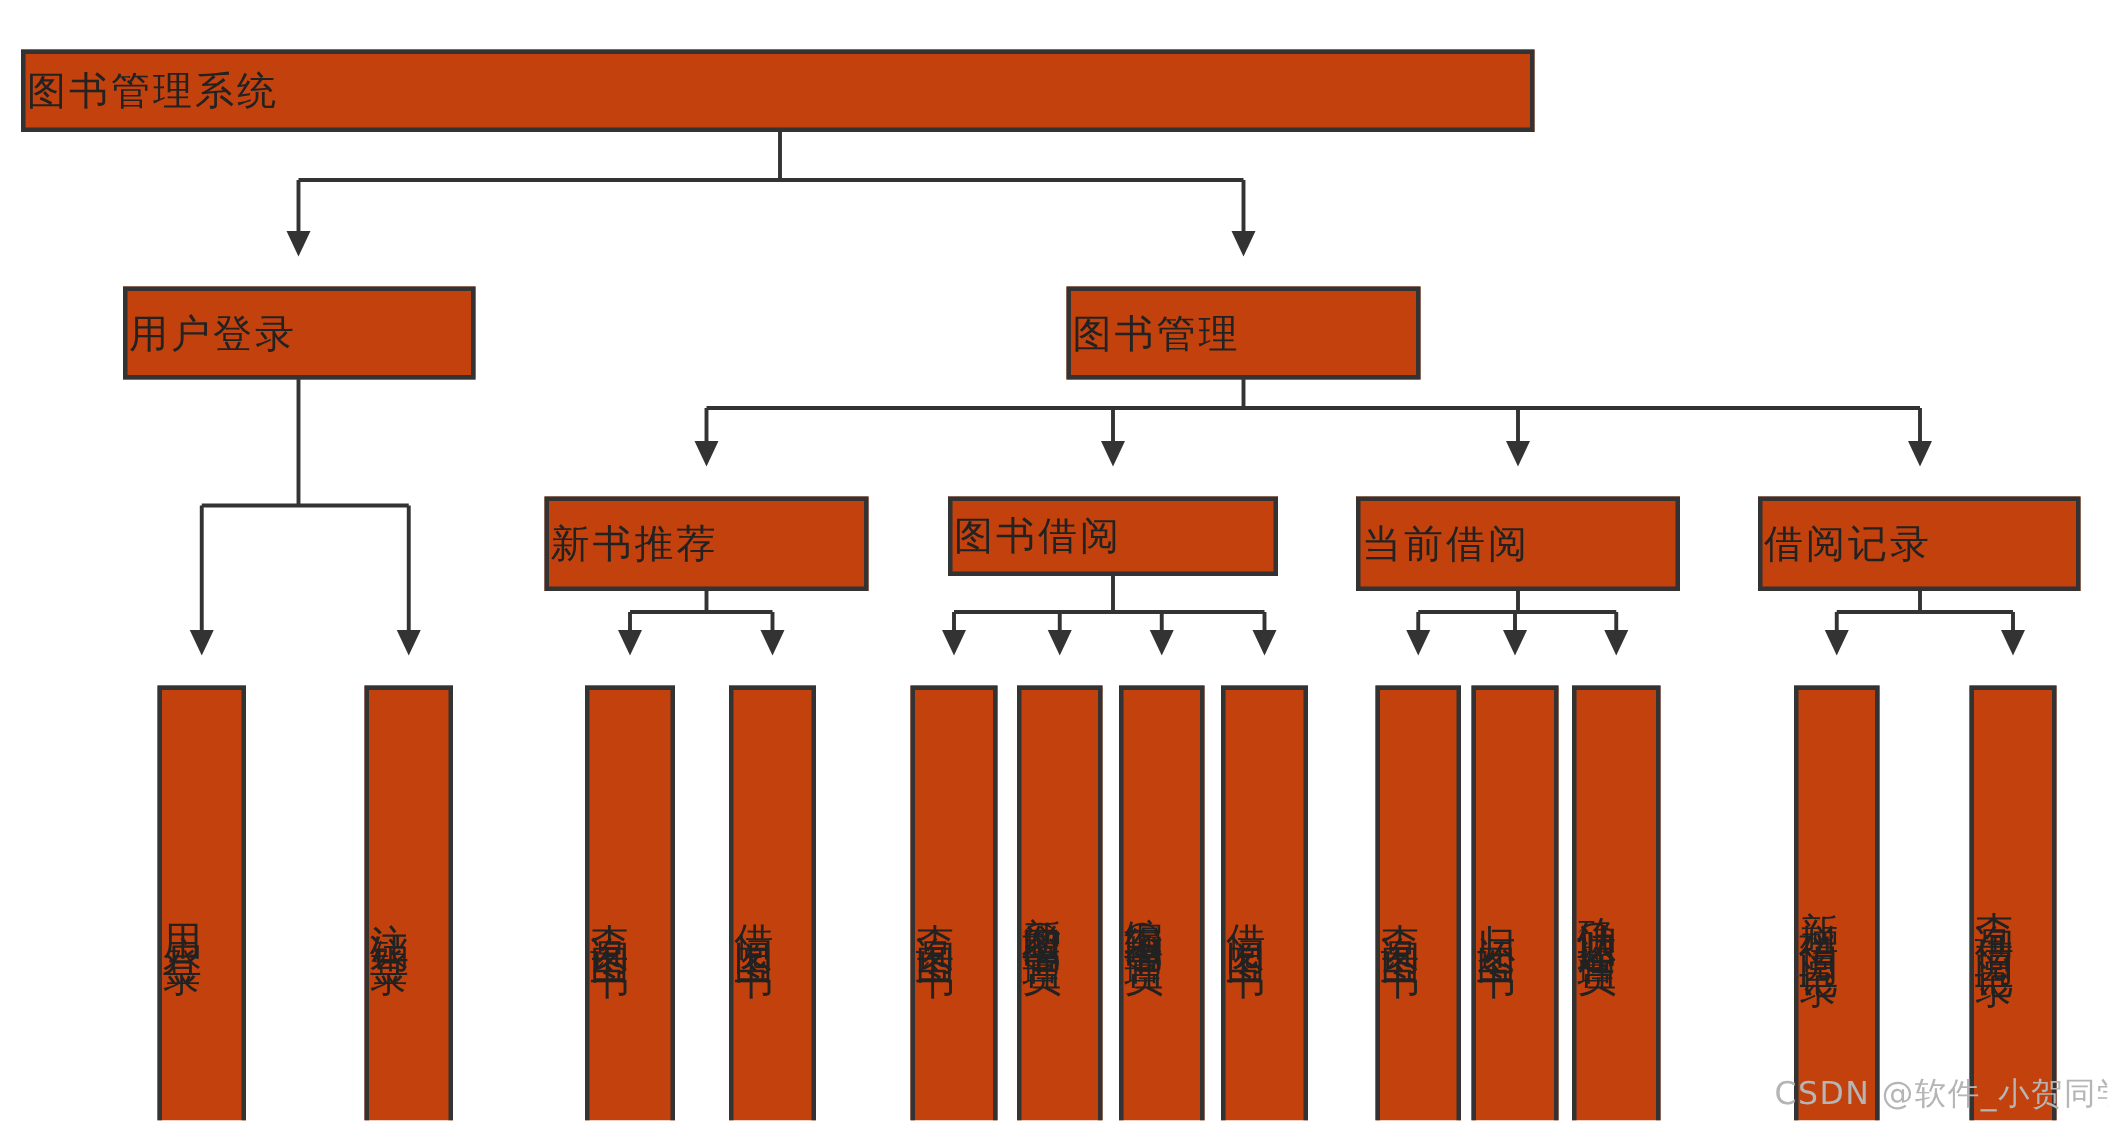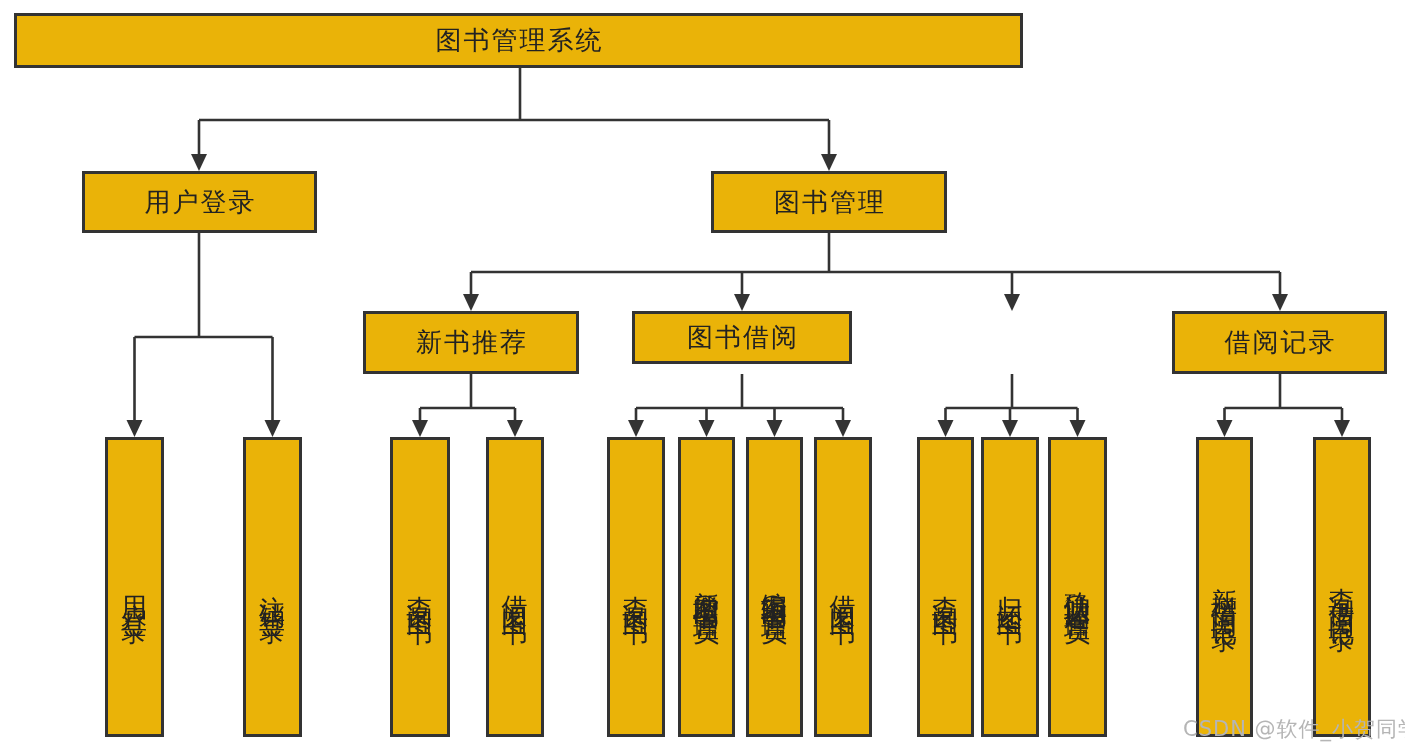--- a/index.html
+++ b/index.html
@@ -19,26 +19,27 @@
   }
   .connectors {
     position: absolute;
     left: 0; top: 0;
     width: 1405px; height: 747px;
     pointer-events: none;
   }
   .box {
     position: absolute;
     box-sizing: border-box;
-    background: #eab308;
+    background: #c2410c;
     border: 3px solid var(--line-color);
     display: flex;
     align-items: center;
-    justify-content: center;
+    justify-content: flex-start;
     color: var(--text-color);
+    margin-top: 20px;
   }
   .box.h span {
     font-size: 26px;
     letter-spacing: 2px;
     white-space: nowrap;
     transform: translateX(1px); 
   }
   .box.v span {
     writing-mode: vertical-rl;
     text-orientation: mixed;
@@ -118,20 +119,23 @@
   <div class="box h" style="left:363px; top:311px; width:216px; height:63px;">
     <span>新书推荐</span>
   </div>
 
   <div class="box h" style="left:711px; top:171px; width:236px; height:62px;">
     <span>图书管理</span>
   </div>
   <div class="box h" style="left:632px; top:311px; width:220px; height:53px;">
     <span>图书借阅</span>
   </div>
+  <div class="box h" style="left:904px; top:311px; width:216px; height:63px;">
+    <span>当前借阅</span>
+  </div>
   <div class="box h" style="left:1172px; top:311px; width:215px; height:63px;">
     <span>借阅记录</span>
   </div>
 
   <div class="box v" style="left:105px; top:437px; width:59px; height:300px;">
     <span>用户登录</span>
   </div>
   <div class="box v" style="left:243px; top:437px; width:59px; height:300px;">
     <span>注销登录</span>
   </div>

